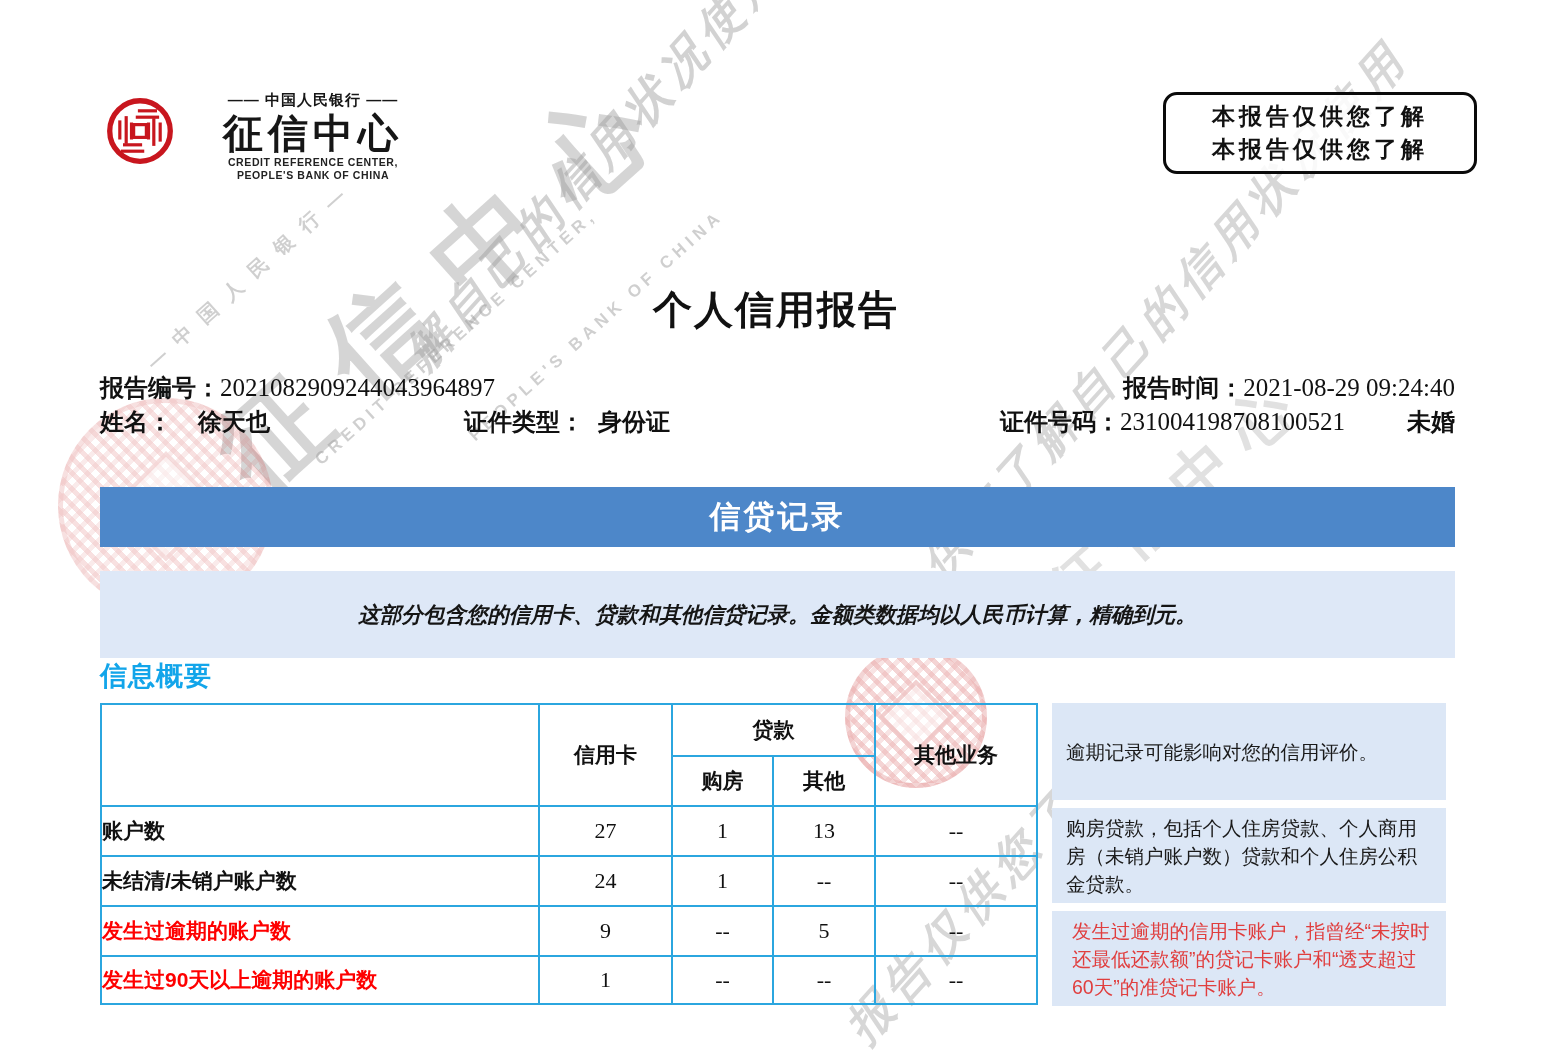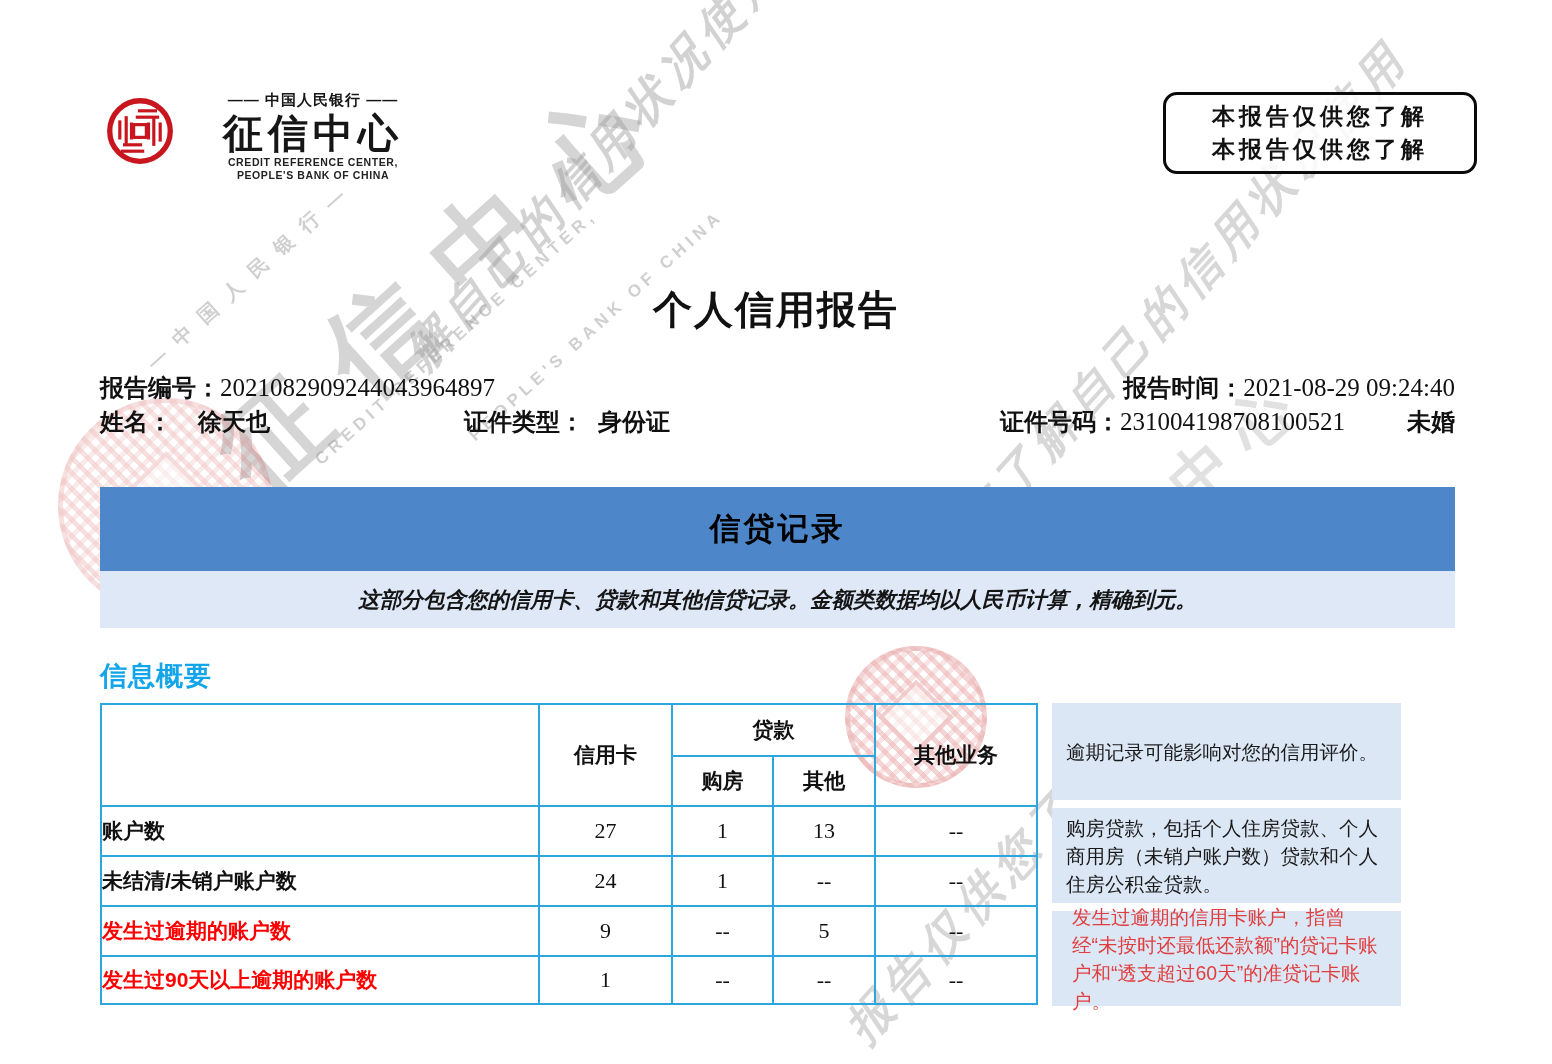--- a/index.html
+++ b/index.html
@@ -43,38 +43,38 @@
   .row1{top:372px;} .row2{top:406px;}
   .serif{font-family:"Liberation Serif","DejaVu Serif",serif;font-weight:normal;font-size:25px;}
   .ir-left{position:absolute;left:0;top:0;}
   .ir-mid{position:absolute;left:364px;top:0;}
   .ir-right{position:absolute;right:0;top:0;display:flex;align-items:center;}
   .name-gap{display:inline-block;width:26px;}
   .val-gap{display:inline-block;width:14px;}
   .marital{margin-left:62px;}
 
   
-  .banner{left:100px;top:487px;width:1355px;height:84px;background:#4d87c9;color:#000000;
+  .banner{left:100px;top:487px;width:1355px;height:60px;background:#4d87c9;color:#ffffff;
     display:flex;align-items:center;justify-content:center;font-size:31px;font-weight:600;letter-spacing:3px;}
-  .desc-band{left:100px;top:571px;width:1355px;height:57px;background:#dee8f7;
+  .desc-band{left:100px;top:571px;width:1355px;height:87px;background:#dee8f7;
     display:flex;align-items:center;justify-content:center;font-size:21.5px;font-weight:bold;font-style:italic;color:#151515;}
   .summary-heading{left:100px;top:658px;font-size:27px;font-weight:bold;color:#12a5ea;letter-spacing:1px;}
 
   
   table.summary{position:absolute;left:100px;top:703px;border-collapse:collapse;table-layout:fixed;background:transparent;}
   table.summary th, table.summary td{border:2px solid #2ba6df;padding:0;background:transparent;}
   table.summary th{font-size:21px;font-weight:bold;text-align:center;font-family:Liberation Mono, monospace;}
   td.lbl{font-size:21px;font-weight:bold;text-align:left;padding-left:12px;}
   td.num{font-family:"Liberation Serif","DejaVu Serif",serif;font-size:22px;text-align:center;}
   tr.hd1{height:52px;} tr.hd2{height:50px;} tr.dr{height:50px;} tr.dr-last{height:48px;}
   tr.danger td.lbl{color:#fe0000;}
 
   
   .notes{left:1052px;top:703px;width:403px;}
-  .note{box-sizing:border-box;width:349px;background:#dce7f6;margin-bottom:8px;
+  .note{box-sizing:border-box;width:394px;background:#dce7f6;margin-bottom:8px;
     display:flex;align-items:center;padding:8px 14px;font-size:19.5px;line-height:28px;color:#1a1a1a;}
   .note1{height:97px;} .note2{height:95px;} .note3{height:95px;color:#e03e3e;padding-left:20px;}
 </style>
 </head>
 <body>
 
 <div class="page">
 
   <div class="wm-layer">
     <div class="wm wm-center-name">征信中心</div>

